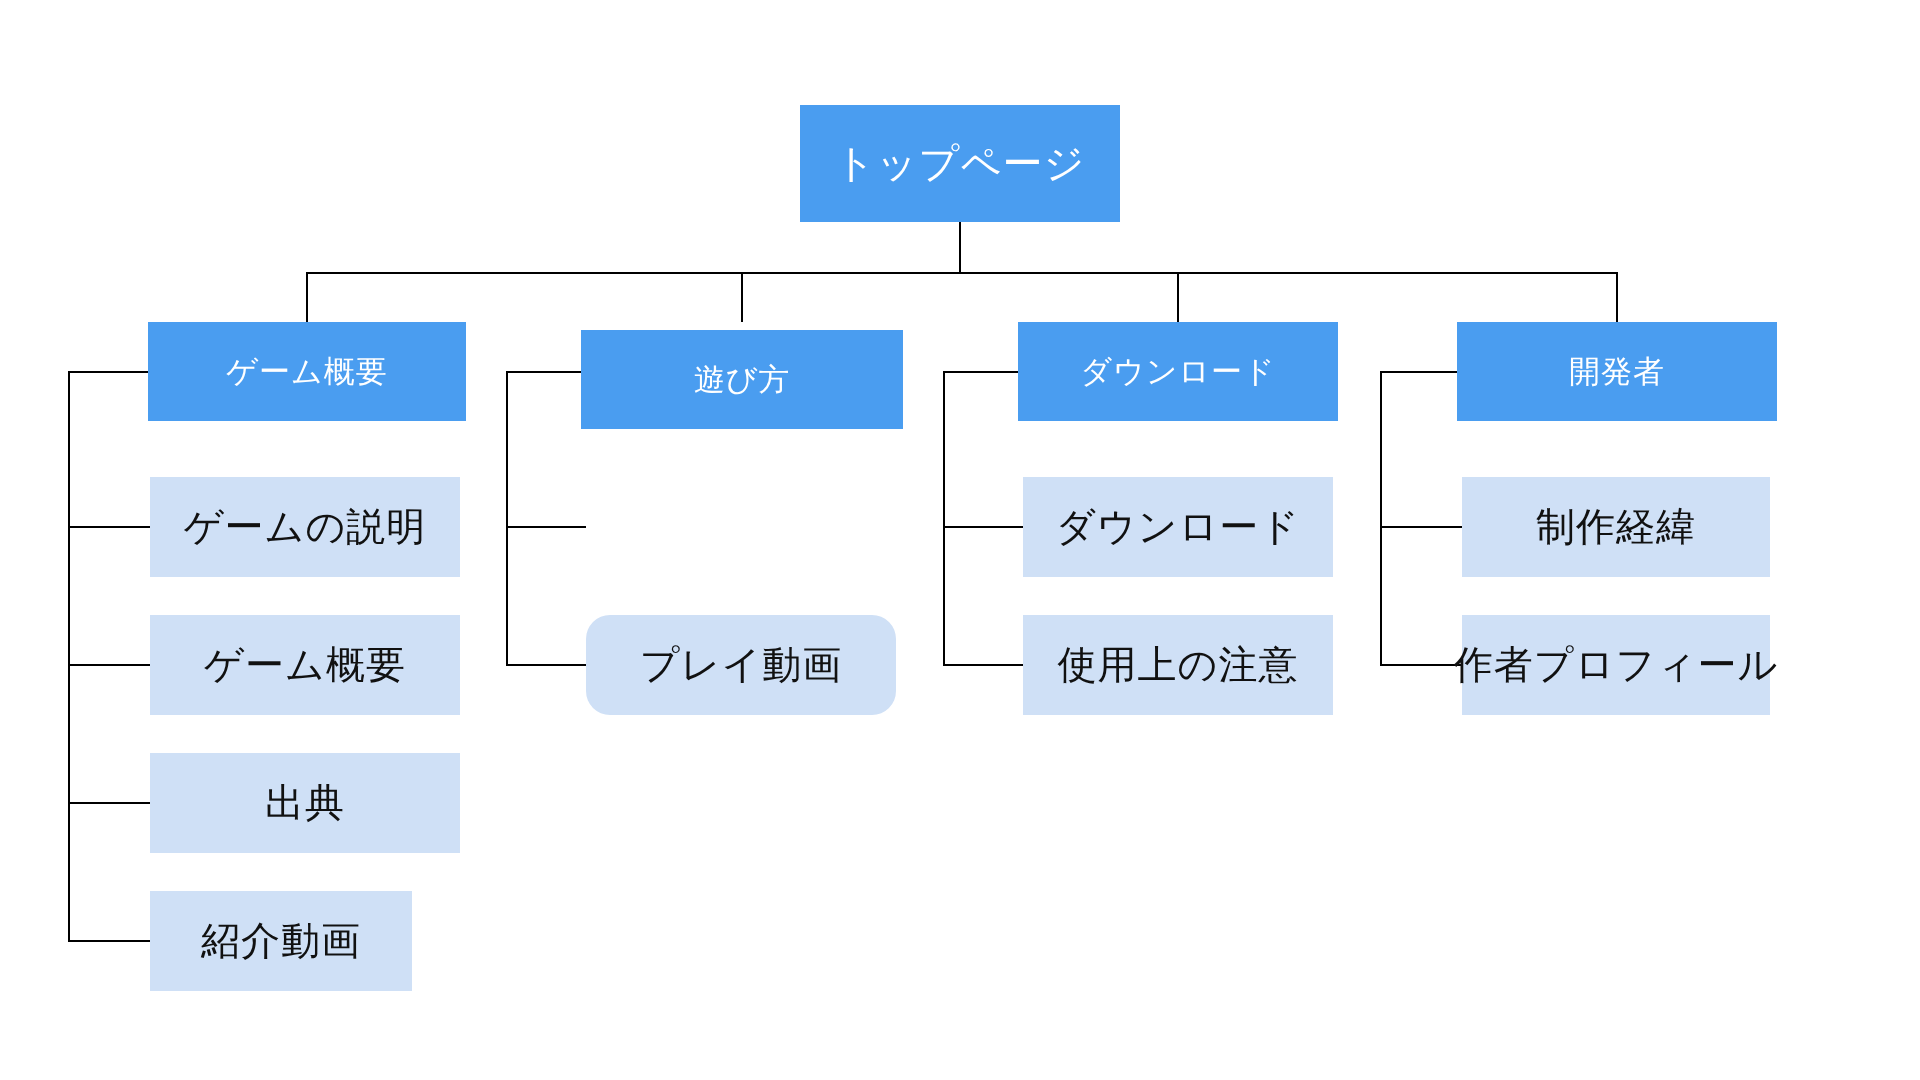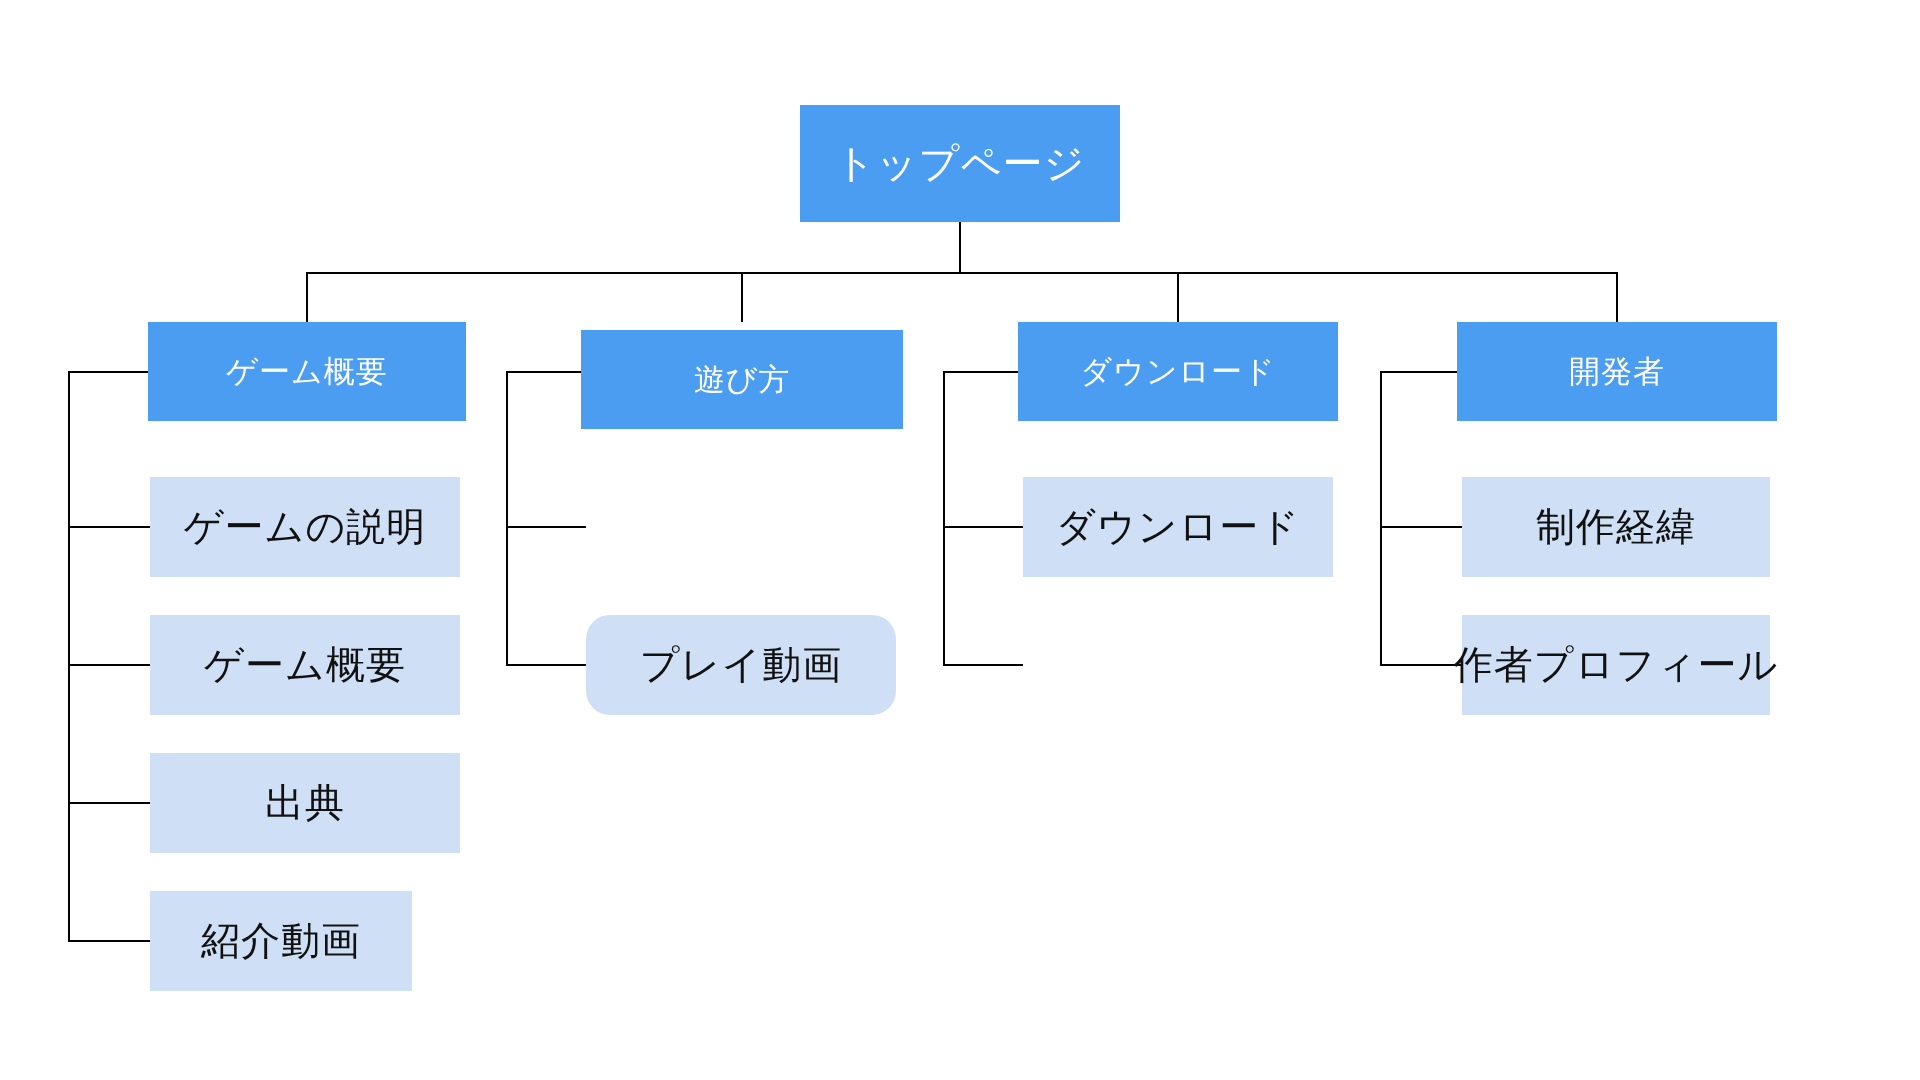--- a/index.html
+++ b/index.html
@@ -76,20 +76,21 @@
     <div class="cline" style="left: 506px; top: 526px; width: 80px; height: 2px;"></div>
     <div class="cline" style="left: 506px; top: 664px; width: 80px; height: 2px;"></div>
     <div class="node child" style="left: 586px; top: 615px; width: 310px; height: 100px; border-radius: 24px;">プレイ動画</div>
     <div class="cline" style="left: 1177px; top: 272px; width: 2px; height: 50px;"></div>
     <div class="node header" style="left: 1018px; top: 322px; width: 320px; height: 99px;">ダウンロード</div>
     <div class="cline" style="left: 943px; top: 370.5px; width: 2px; height: 295.5px;"></div>
     <div class="cline" style="left: 943px; top: 370.5px; width: 75px; height: 2px;"></div>
     <div class="cline" style="left: 943px; top: 526px; width: 80px; height: 2px;"></div>
     <div class="node child" style="left: 1023px; top: 477px; width: 310px; height: 100px;">ダウンロード</div>
     <div class="cline" style="left: 943px; top: 664px; width: 80px; height: 2px;"></div>
+    <div class="node child" style="left: 1023px; top: 615px; width: 310px; height: 100px;">使用上の注意</div>
     <div class="cline" style="left: 1616px; top: 272px; width: 2px; height: 50px;"></div>
     <div class="node header" style="left: 1457px; top: 322px; width: 320px; height: 99px;">開発者</div>
     <div class="cline" style="left: 1380px; top: 370.5px; width: 2px; height: 295.5px;"></div>
     <div class="cline" style="left: 1380px; top: 370.5px; width: 77px; height: 2px;"></div>
     <div class="cline" style="left: 1380px; top: 526px; width: 82px; height: 2px;"></div>
     <div class="node child" style="left: 1462px; top: 477px; width: 308px; height: 100px;">制作経緯</div>
     <div class="cline" style="left: 1380px; top: 664px; width: 82px; height: 2px;"></div>
     <div class="node child" style="left: 1462px; top: 615px; width: 308px; height: 100px; text-align: center;">作者プロフィール</div>
   </div>
 

